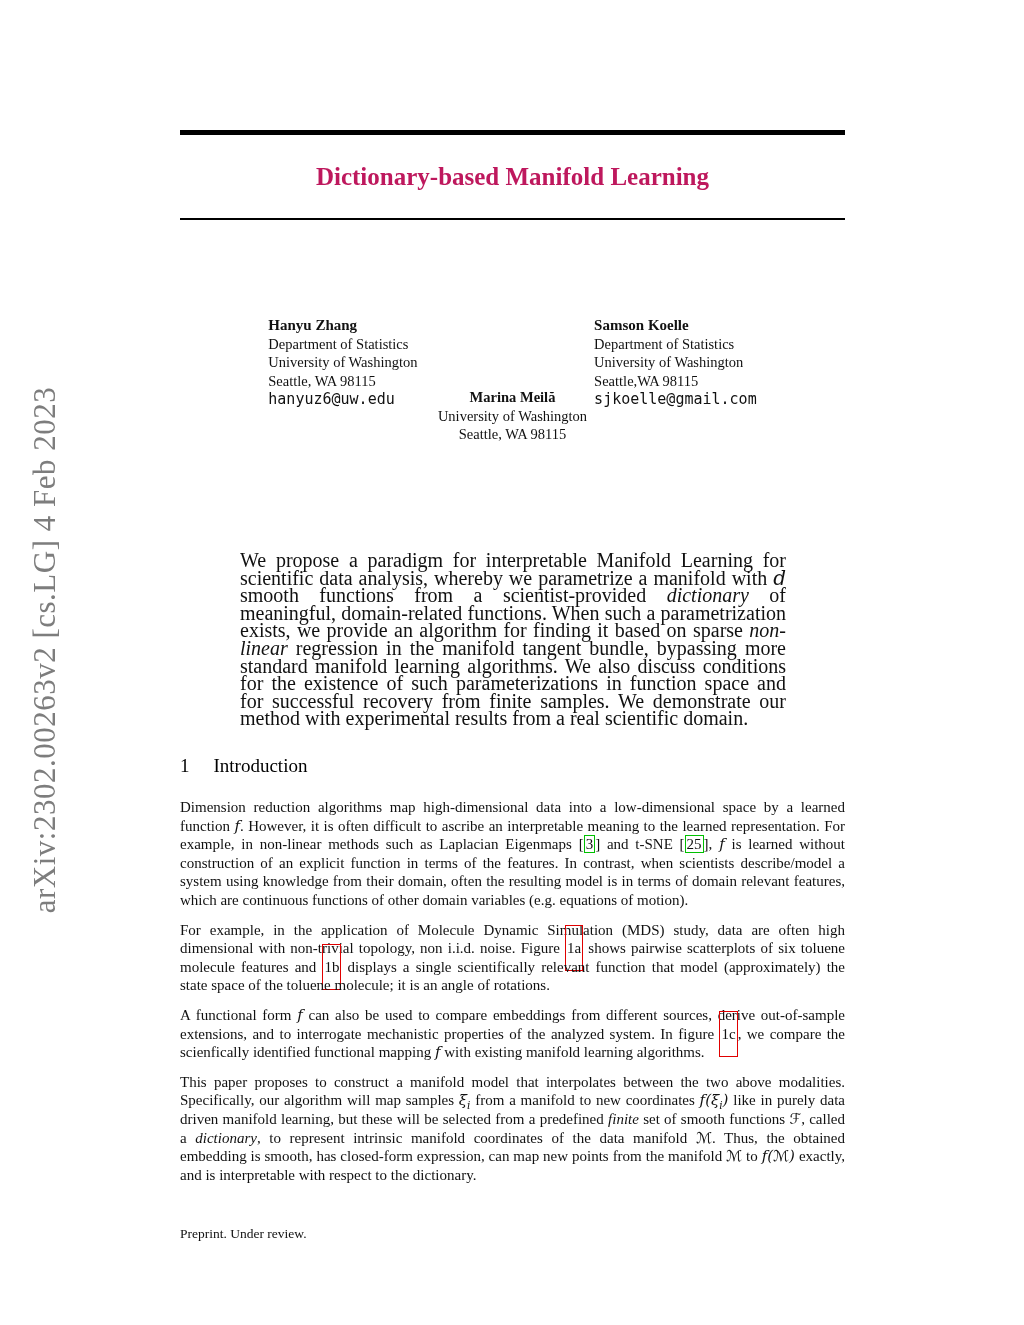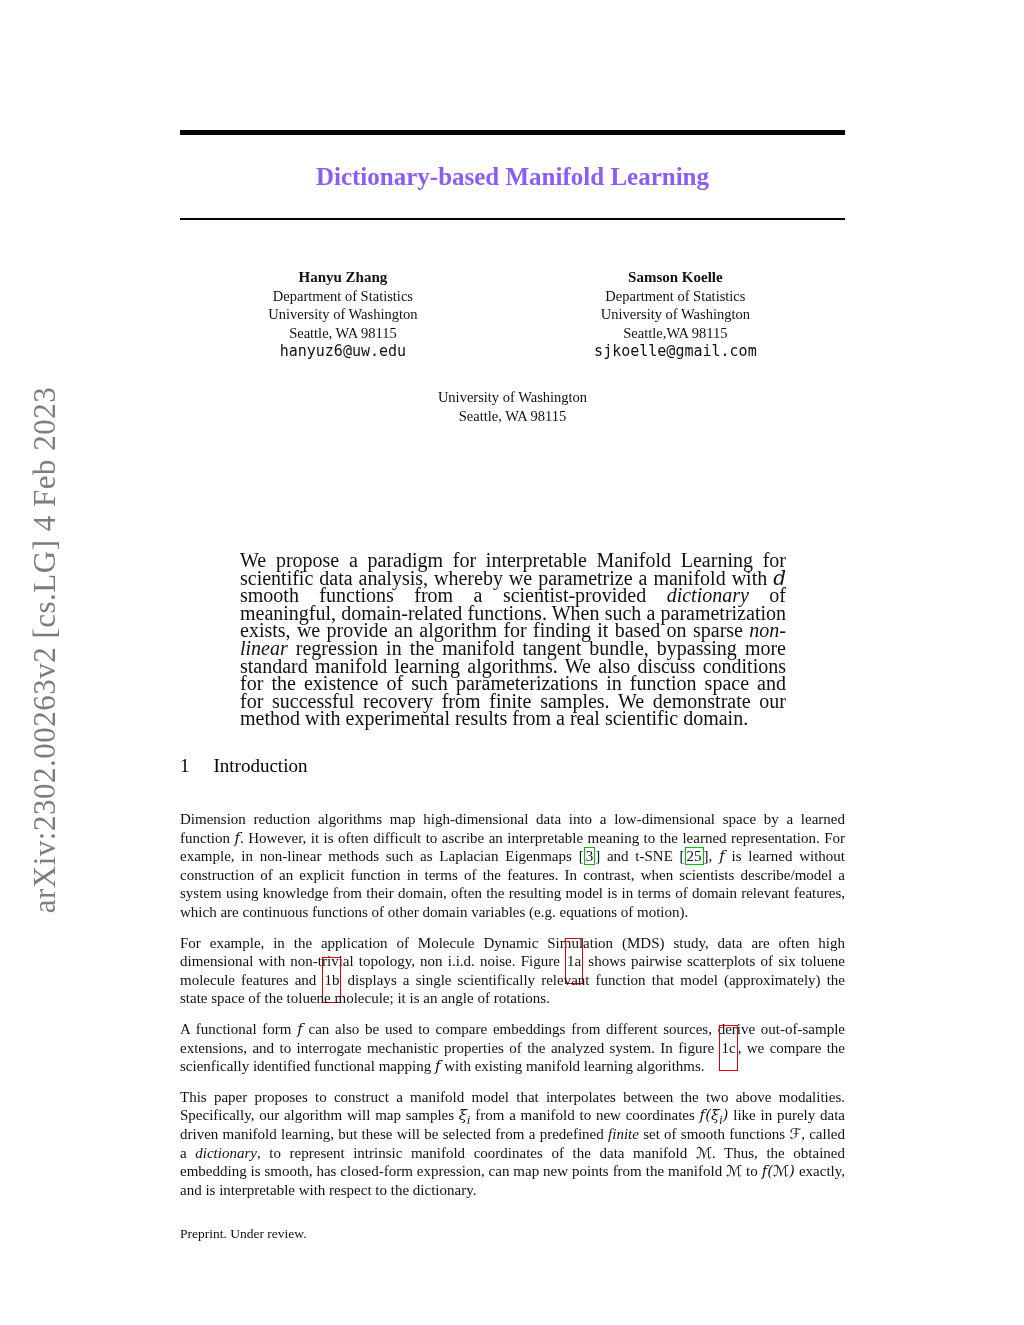--- a/index.html
+++ b/index.html
@@ -19,27 +19,27 @@
     transform: translate(-50%, -50%) rotate(-90deg);
     white-space: nowrap;
     font-size: 31px;
     color: #7d7d7d;
     letter-spacing: 0.5px;
   }
   .rule-thick { position: absolute; left: 180px; width: 665px; top: 130px; height: 5px; background: #000; }
   .rule-thin  { position: absolute; left: 180px; width: 665px; top: 218px; height: 2px; background: #000; }
   .paper-title {
     position: absolute; left: 180px; width: 665px; top: 163px;
-    text-align: center; font-size: 25px; font-weight: bold; color: #8b5cf6;
+    text-align: center; font-size: 25px; font-weight: bold; color: #be185d;
   }
   .authors-row {
     position: absolute; left: 180px; width: 665px; top: 268px;
     display: flex; justify-content: space-around;
   }
-  .author-block { text-align: center; font-size: 14.5px; line-height: 18.5px; }
+  .author-block { text-align: left; font-size: 14.5px; line-height: 18.5px; margin-top: 48px; }
   .author-block .author-name { font-weight: bold; font-size: 15px; }
   .author-email { font-family: "DejaVu Sans Mono", "Liberation Mono", monospace; font-size: 15px; }
   .author-center {
     position: absolute; left: 180px; width: 665px; top: 388px;
     text-align: center; font-size: 14.5px; line-height: 18.5px;
   }
   .abstract-heading {
     position: absolute; left: 180px; width: 665px; top: 508px;
     text-align: center; font-size: 17px; font-weight: bold; color: #000;
   }
@@ -49,21 +49,21 @@
   }
   .section-heading {
     position: absolute; left: 180px; width: 665px; top: 755px;
     font-size: 19px; font-weight: normal; color: #000;
   }
   .section-heading .sec-num { margin-right: 24px; }
   .intro-body {
     position: absolute; left: 180px; width: 665px; top: 798px;
     font-size: 15px; line-height: 18.6px; text-align: justify;
   }
-  .para { margin: 12px 0 11px 0; }
+  .para { margin: 0 0 11px 0; }
   .footer-note {
     position: absolute; left: 180px; top: 1226px; font-size: 13.5px;
   }
   .seg-t { }
   .seg-i { font-style: italic; }
   .seg-m { font-style: italic; font-family: "DejaVu Serif", "DejaVu Sans", serif; }
   sub.seg-msub { font-size: 70%; line-height: 0; }
   .seg-cite {
     border: 1.4px solid #00c000;
     padding: 0 1px;
@@ -97,20 +97,21 @@
     <div class="author-block">
       <div class="author-name">Samson Koelle</div>
       <div>Department of Statistics</div>
       <div>University of Washington</div>
       <div>Seattle,WA 98115</div>
       <div class="author-email">sjkoelle@gmail.com</div>
     </div>
   </div>
 
   <div class="author-center">
+    <div class="author-name" style="font-weight:bold;">Marina Meilă</div>
     <div>University of Washington</div>
     <div>Seattle, WA 98115</div>
   </div>
 
   <div class="abstract-body"><span class="seg-t">We propose a paradigm for interpretable Manifold Learning for scientific data analysis, whereby we parametrize a manifold with </span><span class="seg-m">d</span><span class="seg-t"> smooth functions from a scientist-provided </span><span class="seg-i">dictionary</span><span class="seg-t"> of meaningful, domain-related functions.  When such a parametrization exists, we provide an algorithm for finding it based on sparse </span><span class="seg-i">non-linear</span><span class="seg-t"> regression in the manifold tangent bundle, bypassing more standard manifold learning algorithms. We also discuss conditions for the existence of such parameterizations in function space and for successful recovery from finite samples. We demonstrate our method with experimental results from a real scientific domain.</span></div>
 
   <div class="section-heading">
     <span class="sec-num">1</span><span>Introduction</span>
   </div>
 

